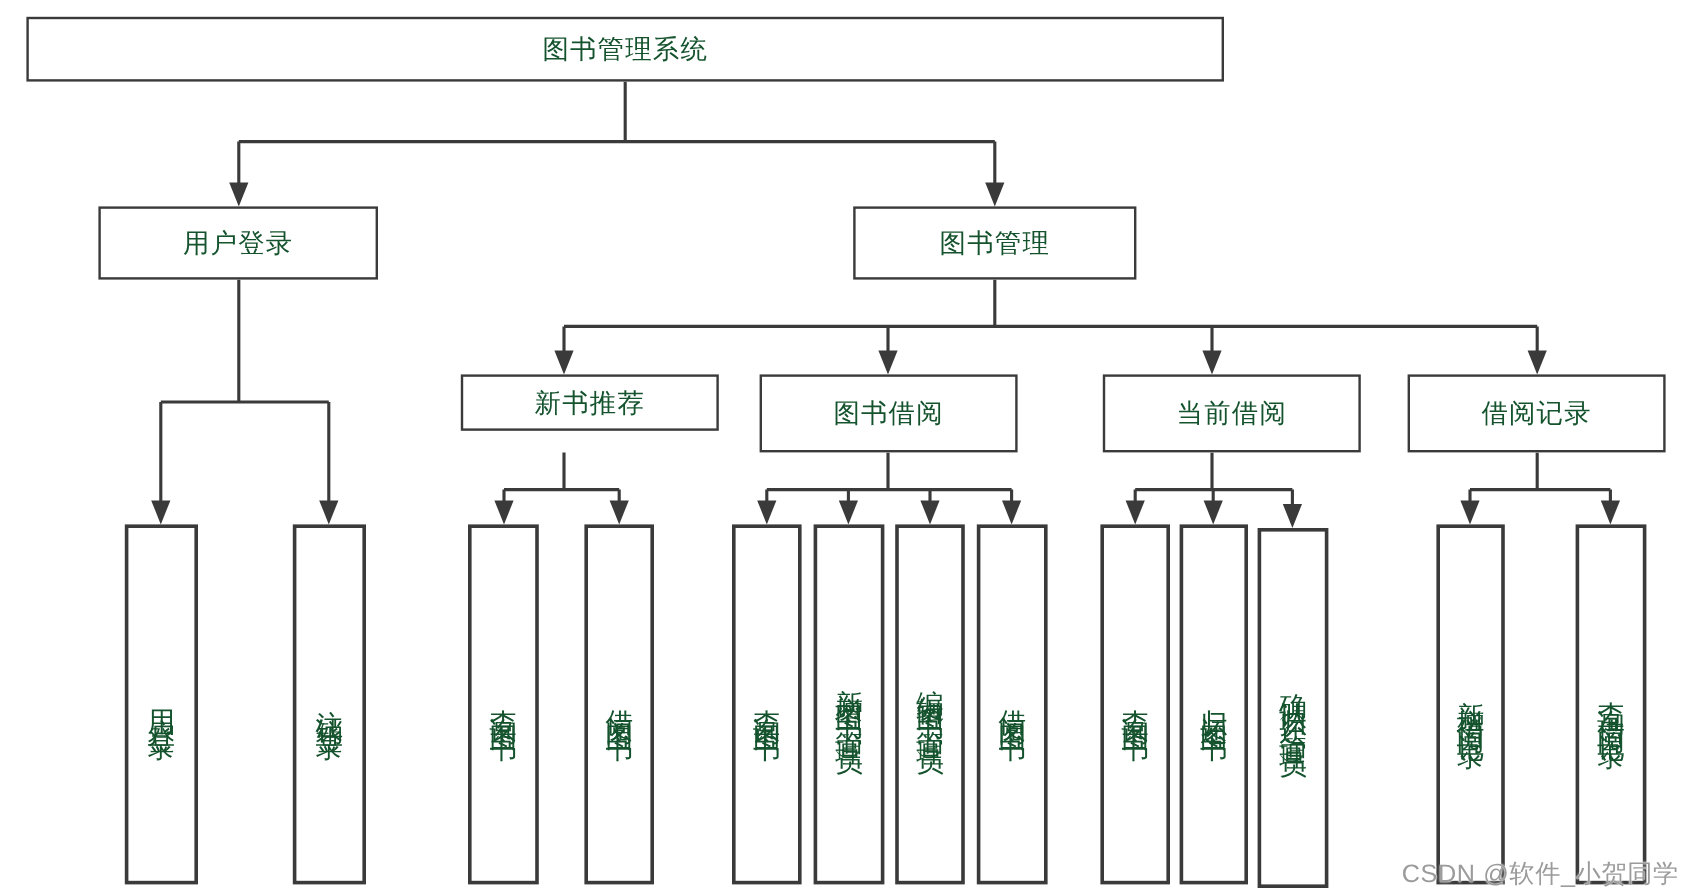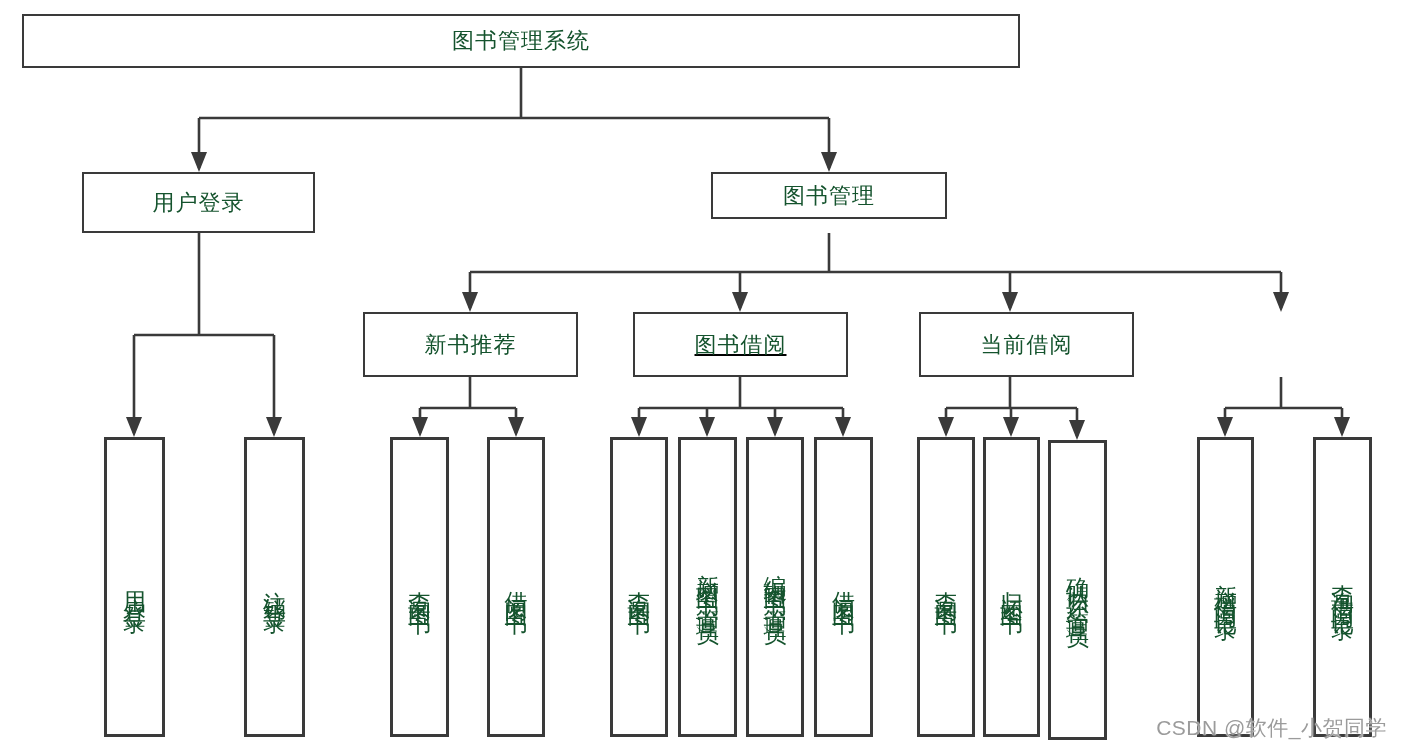--- a/index.html
+++ b/index.html
@@ -37,21 +37,21 @@
   .box.v .lbl {
     writing-mode: vertical-rl;
     text-orientation: mixed;
     font-size: 23px;
     letter-spacing: 7px;
     line-height: 1;
     white-space: nowrap;
   }
   .watermark {
     position: absolute;
-    right: 18px;
+    right: 6px;
     top: 714px;
     z-index: 5;
     font-size: 21px;
     color: #9b9b9b;
     letter-spacing: 0.5px;
     white-space: nowrap;
     text-shadow: 0 0 2px #ffffff, 0 0 1px #ffffff;
   }
 </style>
 </head>
@@ -92,32 +92,35 @@
     </g>
   </svg>
 
   <div class="box" style="left:22px; top:14px; width:998px; height:54px;">
     <span class="lbl">图书管理系统</span>
   </div>
 
   <div class="box" style="left:82px; top:172px; width:233px; height:61px;">
     <span class="lbl">用户登录</span>
   </div>
-  <div class="box" style="left:711px; top:172px; width:236px; height:47px;">
+  <div class="box" style="left:711px; top:172px; width:236px; height:61px;">
     <span class="lbl">图书管理</span>
   </div>
 
-  <div class="box" style="left:363px; top:312px; width:215px; height:65px;">
+  <div class="box" style="left:384px; top:312px; width:215px; height:47px;">
     <span class="lbl">新书推荐</span>
   </div>
-  <div class="box" style="left:633px; top:312px; width:215px; height:65px;text-decoration:underline;">
+  <div class="box" style="left:633px; top:312px; width:215px; height:65px;">
     <span class="lbl">图书借阅</span>
   </div>
   <div class="box" style="left:919px; top:312px; width:215px; height:65px;">
     <span class="lbl">当前借阅</span>
+  </div>
+  <div class="box" style="left:1173px; top:312px; width:215px; height:65px;">
+    <span class="lbl">借阅记录</span>
   </div>
 
   <div class="box v" style="left:104px; top:437px; width:61px; height:300px;">
     <span class="lbl">用户登录</span>
   </div>
   <div class="box v" style="left:244px; top:437px; width:61px; height:300px;">
     <span class="lbl">注销登录</span>
   </div>
 
   <div class="box v" style="left:390px; top:437px; width:59px; height:300px;">

